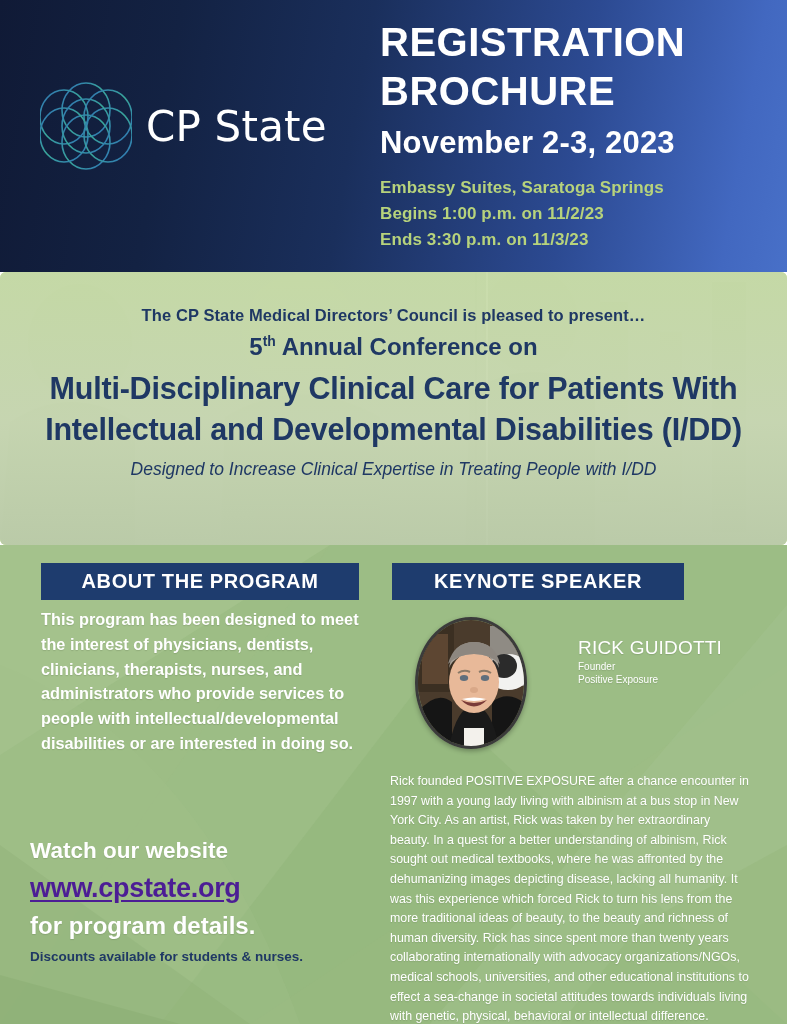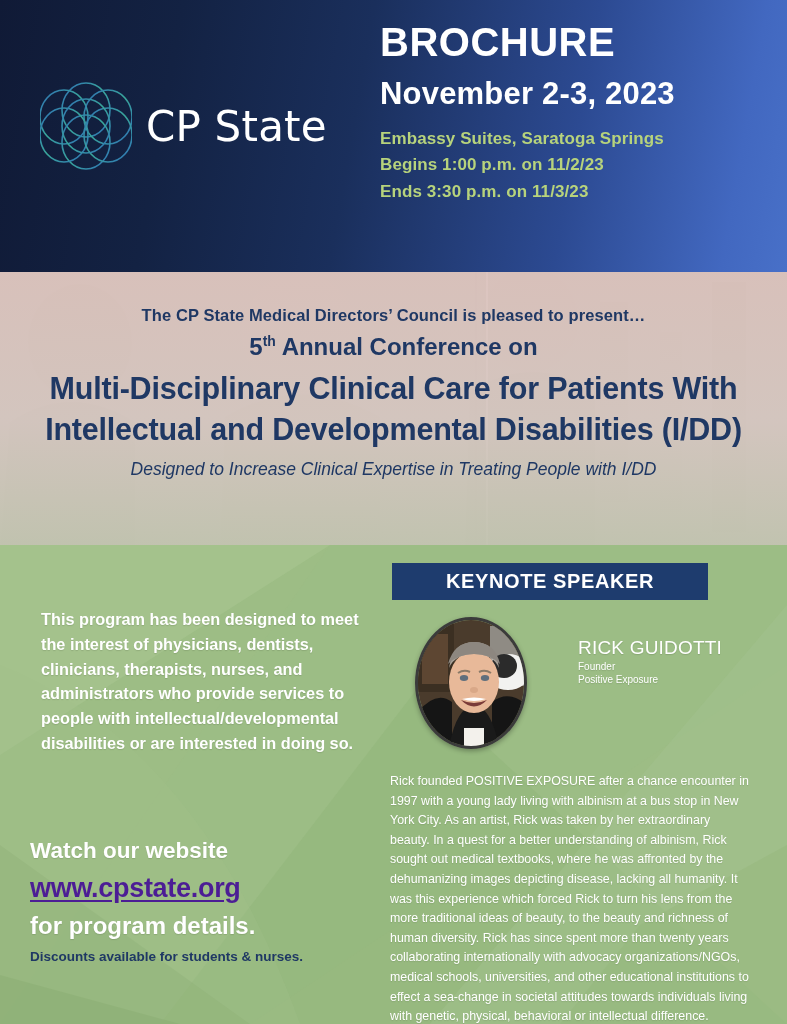--- a/index.html
+++ b/index.html
@@ -76,22 +76,23 @@
     font-weight: bold;
     line-height: 1.55;
     letter-spacing: 0.1px;
   }
 
   
   .midband {
     position: relative;
     width: 787px;
     height: 273px;
-    background: #fca5a5;
-    overflow: hidden;
+    background: #bef264;
+    overflow: hidden;
+    border-radius: 6px;
   }
   .midband-photo {
     position: absolute;
     inset: 0;
     opacity: 0.30;
   }
   .midband-scrim {
     position: absolute;
     inset: 0;
     background: linear-gradient(180deg, rgba(201,206,198,0.55) 0%, rgba(201,206,198,0.70) 55%, rgba(186,198,176,0.85) 100%);
@@ -150,21 +151,21 @@
     font-size: 20px;
     font-weight: bold;
     letter-spacing: 0.6px;
     text-align: center;
     display: flex;
     align-items: center;
     justify-content: center;
     font-family: "Liberation Sans", sans-serif;
   }
   #bar-about { left: 41px; top: 563px; width: 318px; height: 37px; }
-  #bar-keynote { left: 392px; top: 563px; width: 316px; height: 37px; }
+  #bar-keynote { left: 392px; top: 563px; width: 292px; height: 37px; }
 
   .about-body {
     position: absolute;
     left: 41px;
     top: 607px;
     width: 320px;
     color: #ffffff;
     font-size: 16.3px;
     font-weight: bold;
     line-height: 1.52;
@@ -268,20 +269,21 @@
           <ellipse cx="68" cy="43" rx="24" ry="27"></ellipse>
           <ellipse cx="24" cy="61" rx="24" ry="27"></ellipse>
           <ellipse cx="68" cy="61" rx="24" ry="27"></ellipse>
           <ellipse cx="46" cy="52" rx="24" ry="27"></ellipse>
         </g>
       </svg>
       <span class="logo-word">CP State</span>
     </div>
 
     <div class="header-text">
+      <div class="reg-line">REGISTRATION</div>
       <div class="reg-line">BROCHURE</div>
       <div class="date-line">November 2-3, 2023</div>
       <div class="venue-block">
         <div class="venue-line">Embassy Suites, Saratoga Springs</div>
         <div class="venue-line">Begins 1:00 p.m. on 11/2/23</div>
         <div class="venue-line">Ends 3:30 p.m. on 11/3/23</div>
       </div>
     </div>
   </div>
 
@@ -322,20 +324,21 @@
       <path d="M787 60 L787 479 L430 479 Z" fill="#a5c490" opacity="0.40"></path>
       <path d="M0 300 L250 479 L0 479 Z" fill="#86ab6d" opacity="0.40"></path>
       <path d="M0 430 L180 479 L0 479 Z" fill="#7ea565" opacity="0.45"></path>
       <path d="M640 380 L787 300 L787 479 L560 479 Z" fill="#93b57a" opacity="0.38"></path>
       <path d="M0 120 Q200 200 300 479 L0 479 Z" fill="#a2c18a" opacity="0.30"></path>
     </svg>
 
     <div class="green-inner"></div>
   </div>
 
+  <div class="panel-bar" id="bar-about">ABOUT THE PROGRAM</div>
   <div class="about-body">This program has been designed to meet the interest of physicians, dentists, clinicians, therapists, nurses, and administrators who provide services to people with intellectual/developmental disabilities or are interested in doing so.</div>
 
   <div class="panel-bar" id="bar-keynote">KEYNOTE SPEAKER</div>
 
   <div class="speaker-photo-wrap">
     <div class="speaker-photo">
       <svg viewBox="0 0 112 132" width="112" height="132">
         <rect width="112" height="132" fill="#4a3b2c"></rect>
         <rect x="0" y="0" width="36" height="72" fill="#3b2f22"></rect>
         <rect x="4" y="14" width="26" height="50" fill="#5d4632"></rect>

